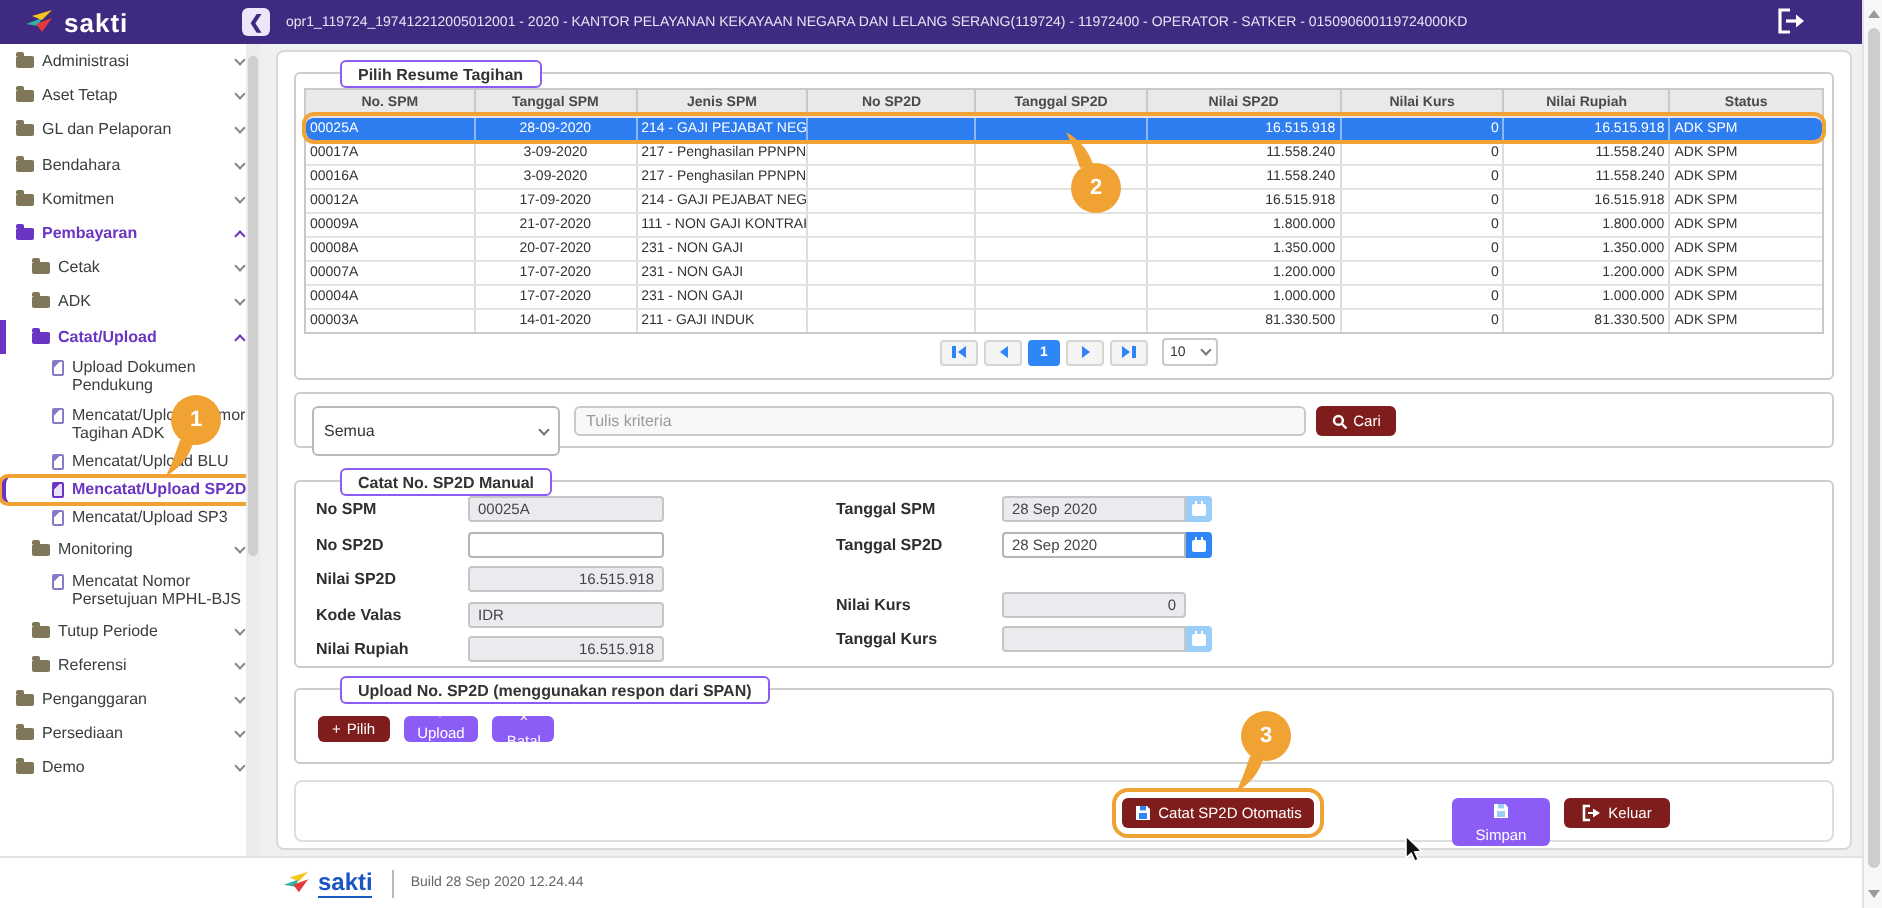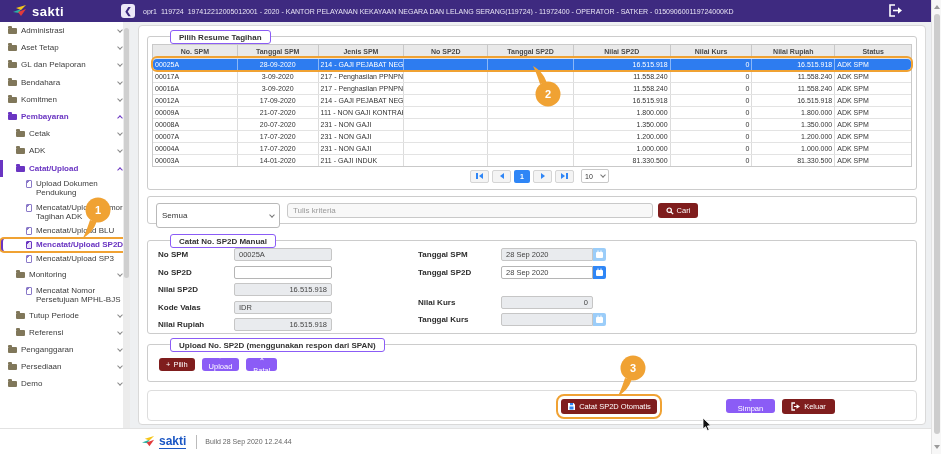--- a/index.html
+++ b/index.html
@@ -82,21 +82,21 @@
   .cal-btn { position:absolute; width:13px; height:13px; border:none; border-radius:0 2px 2px 0; display:flex; align-items:center; justify-content:center; cursor:pointer; }
   .cal-btn.en { background:#2f86f6; }
   .cal-btn.dis { background:#9bcdf9; }
   
   .fs3 { left:147px; top:344px; width:770px; height:38px; }
   .up-btns { position:absolute; left:11px; top:13px; display:flex; gap:7px; }
   .up-btns .btn { height:13px; padding:0 7px; }
   
   .actions-panel { position:absolute; left:147px; top:390px; width:770px; height:31px; border:1px solid #ddd; border-radius:4px; background:#fff; }
   .catat-btn { position:absolute; left:413px; top:8px; width:96px; height:15px; outline:2.5px solid #f0a233; outline-offset:3px; border-radius:3px; }
-  .simpan-btn { position:absolute; left:578px; top:8px; width:49px; height:14px; }
+  .simpan-btn { position:absolute; left:578px; top:8px; width:49px; height:24px; }
   .keluar-btn { position:absolute; left:634px; top:8px; width:53px; height:15px; }
   
   .footer { position:absolute; left:0; top:428px; width:941px; height:26px; background:#fff; border-top:1px solid #e2e2e2; display:flex; align-items:center; }
   .footer-logo { display:flex; align-items:center; gap:3px; margin-left:141px; cursor:pointer; }
   .footer-logo-text { color:#1a56c4; font-weight:bold; font-size:12px; border-bottom:1.5px solid #1a56c4; line-height:1; padding-bottom:1px; }
   .build-text { color:#666; font-size:7px; margin-left:10px; border-left:1px solid #bbb; padding-left:8px; line-height:14px; }
   
   .pg-scroll { position:absolute; right:0; top:0; width:10px; height:454px; background:#f7f7f7; border-left:1px solid #e3e3e3; }
   .pg-scroll .arrow { position:absolute; left:2px; width:0; height:0; border-left:3px solid transparent; border-right:3px solid transparent; }
   .arrow.up { top:5px; border-bottom:4px solid #9a9a9a; }

